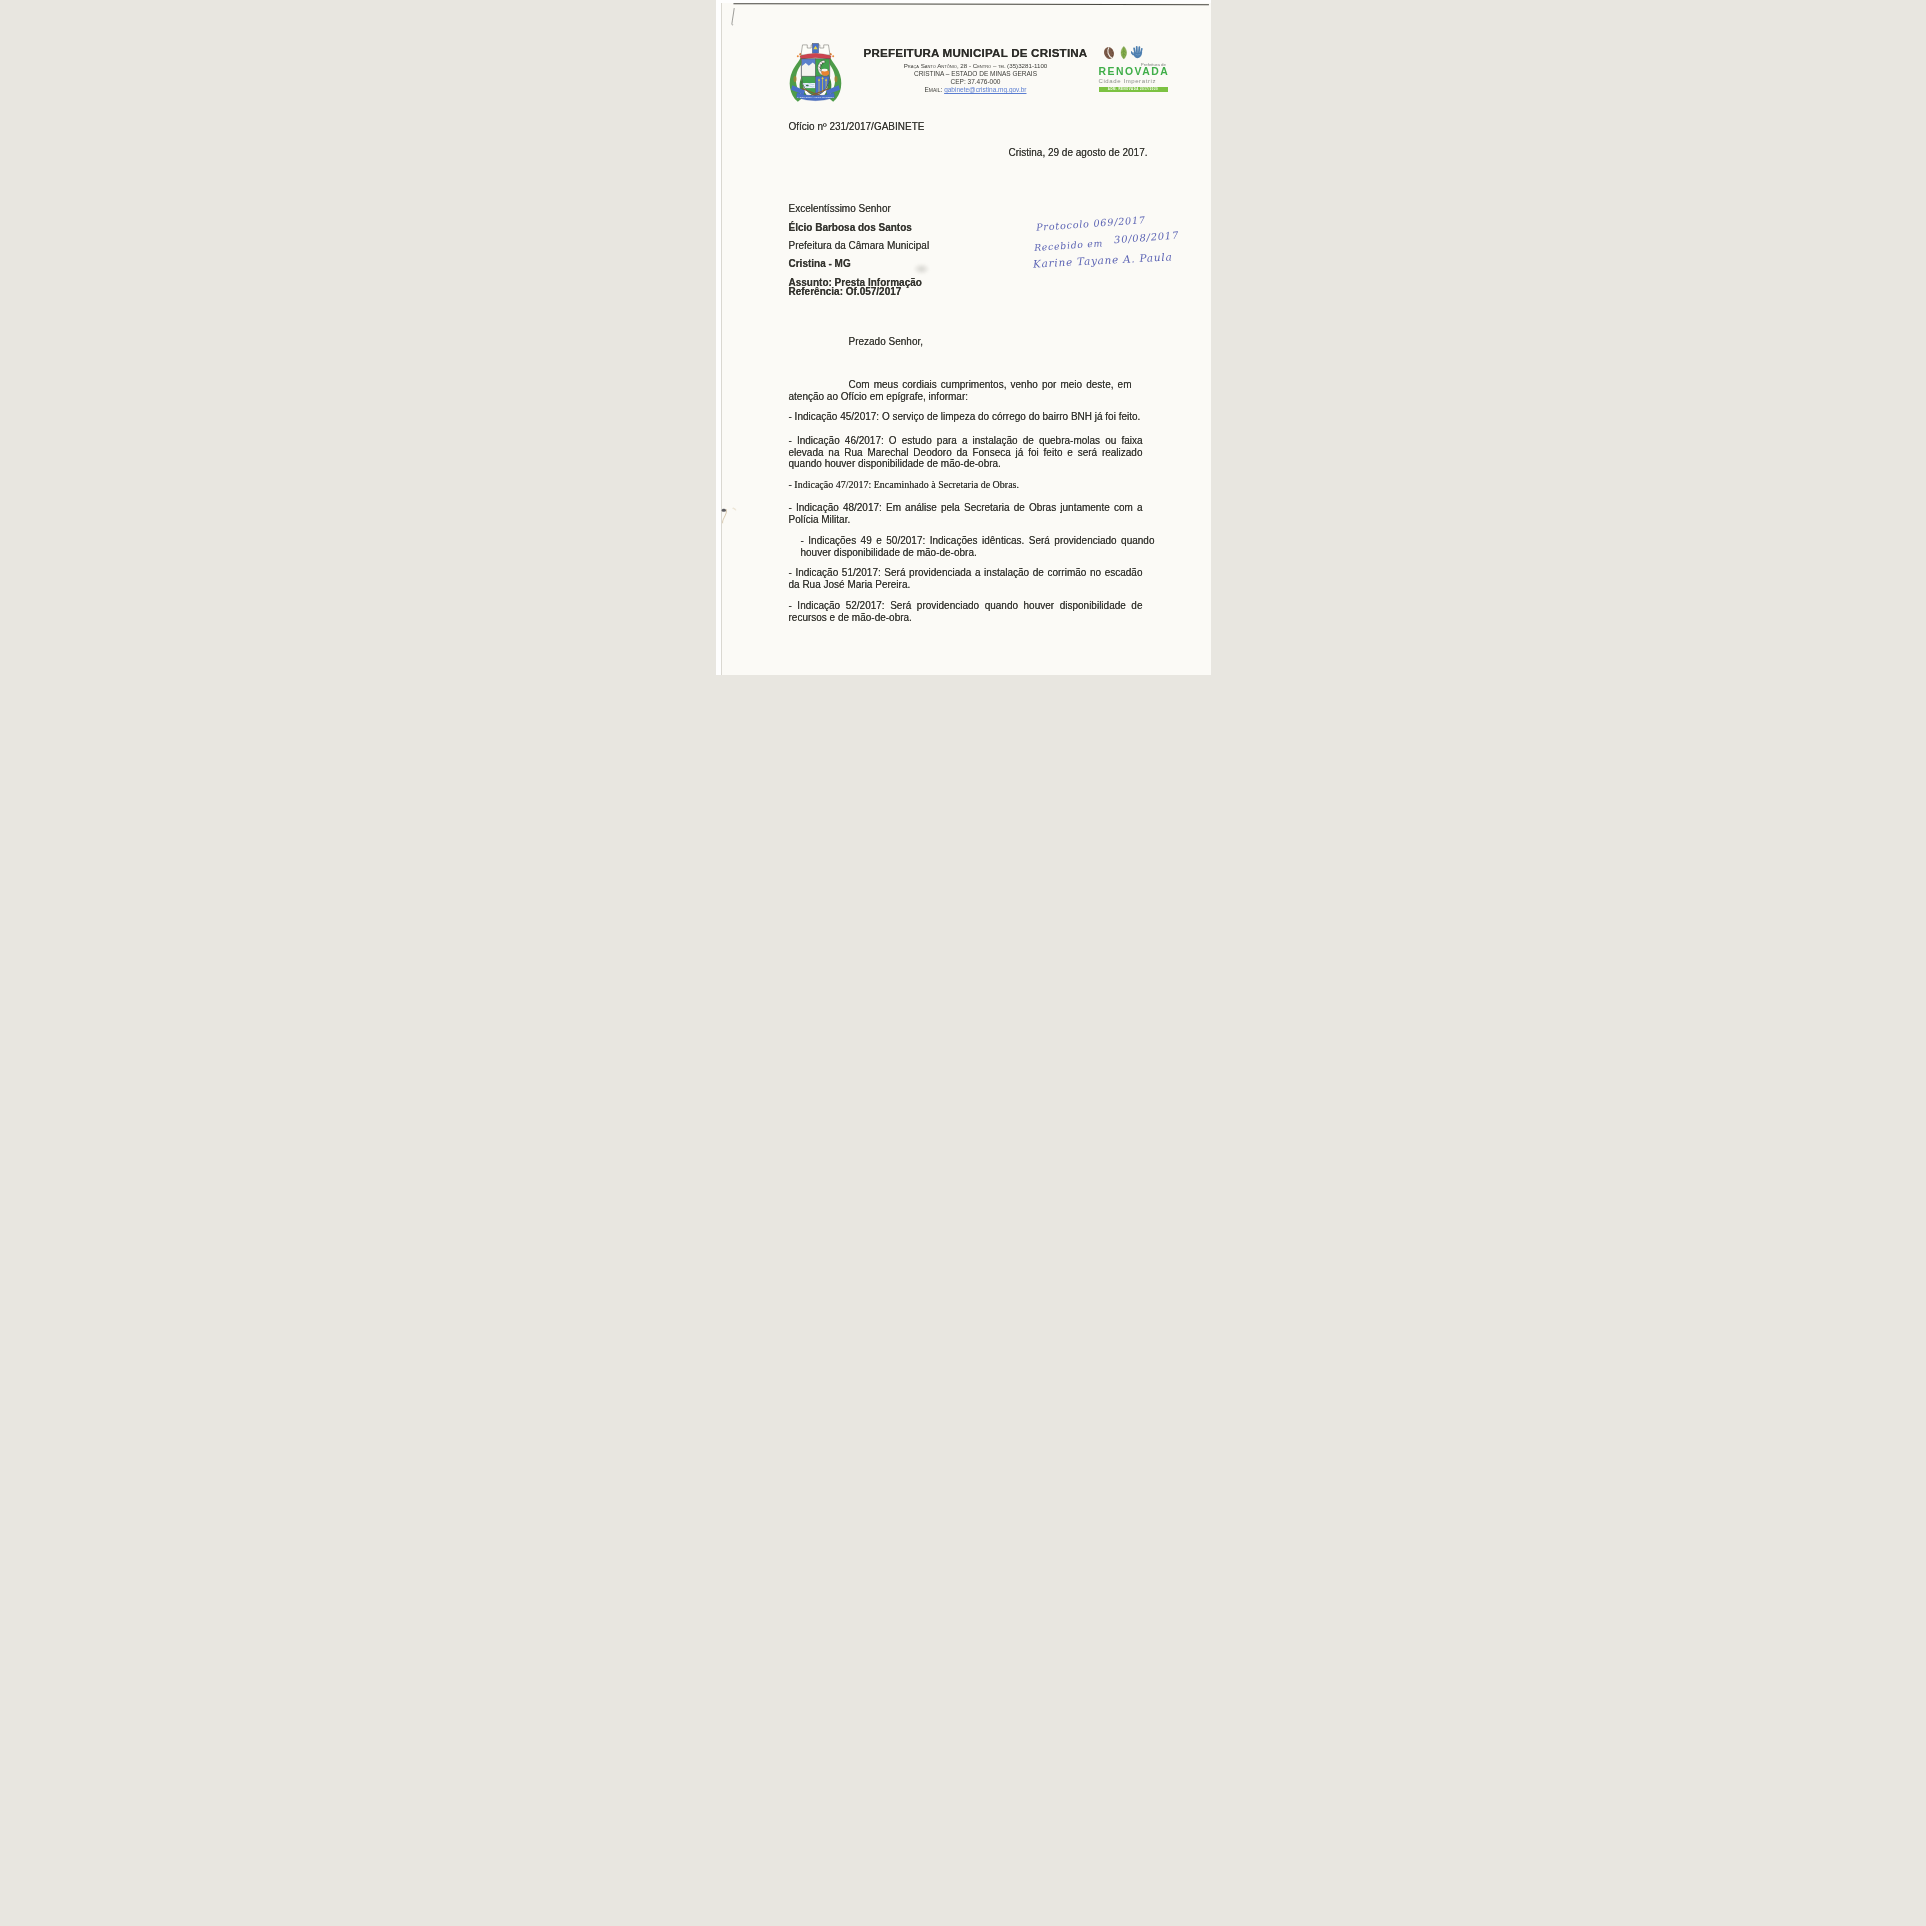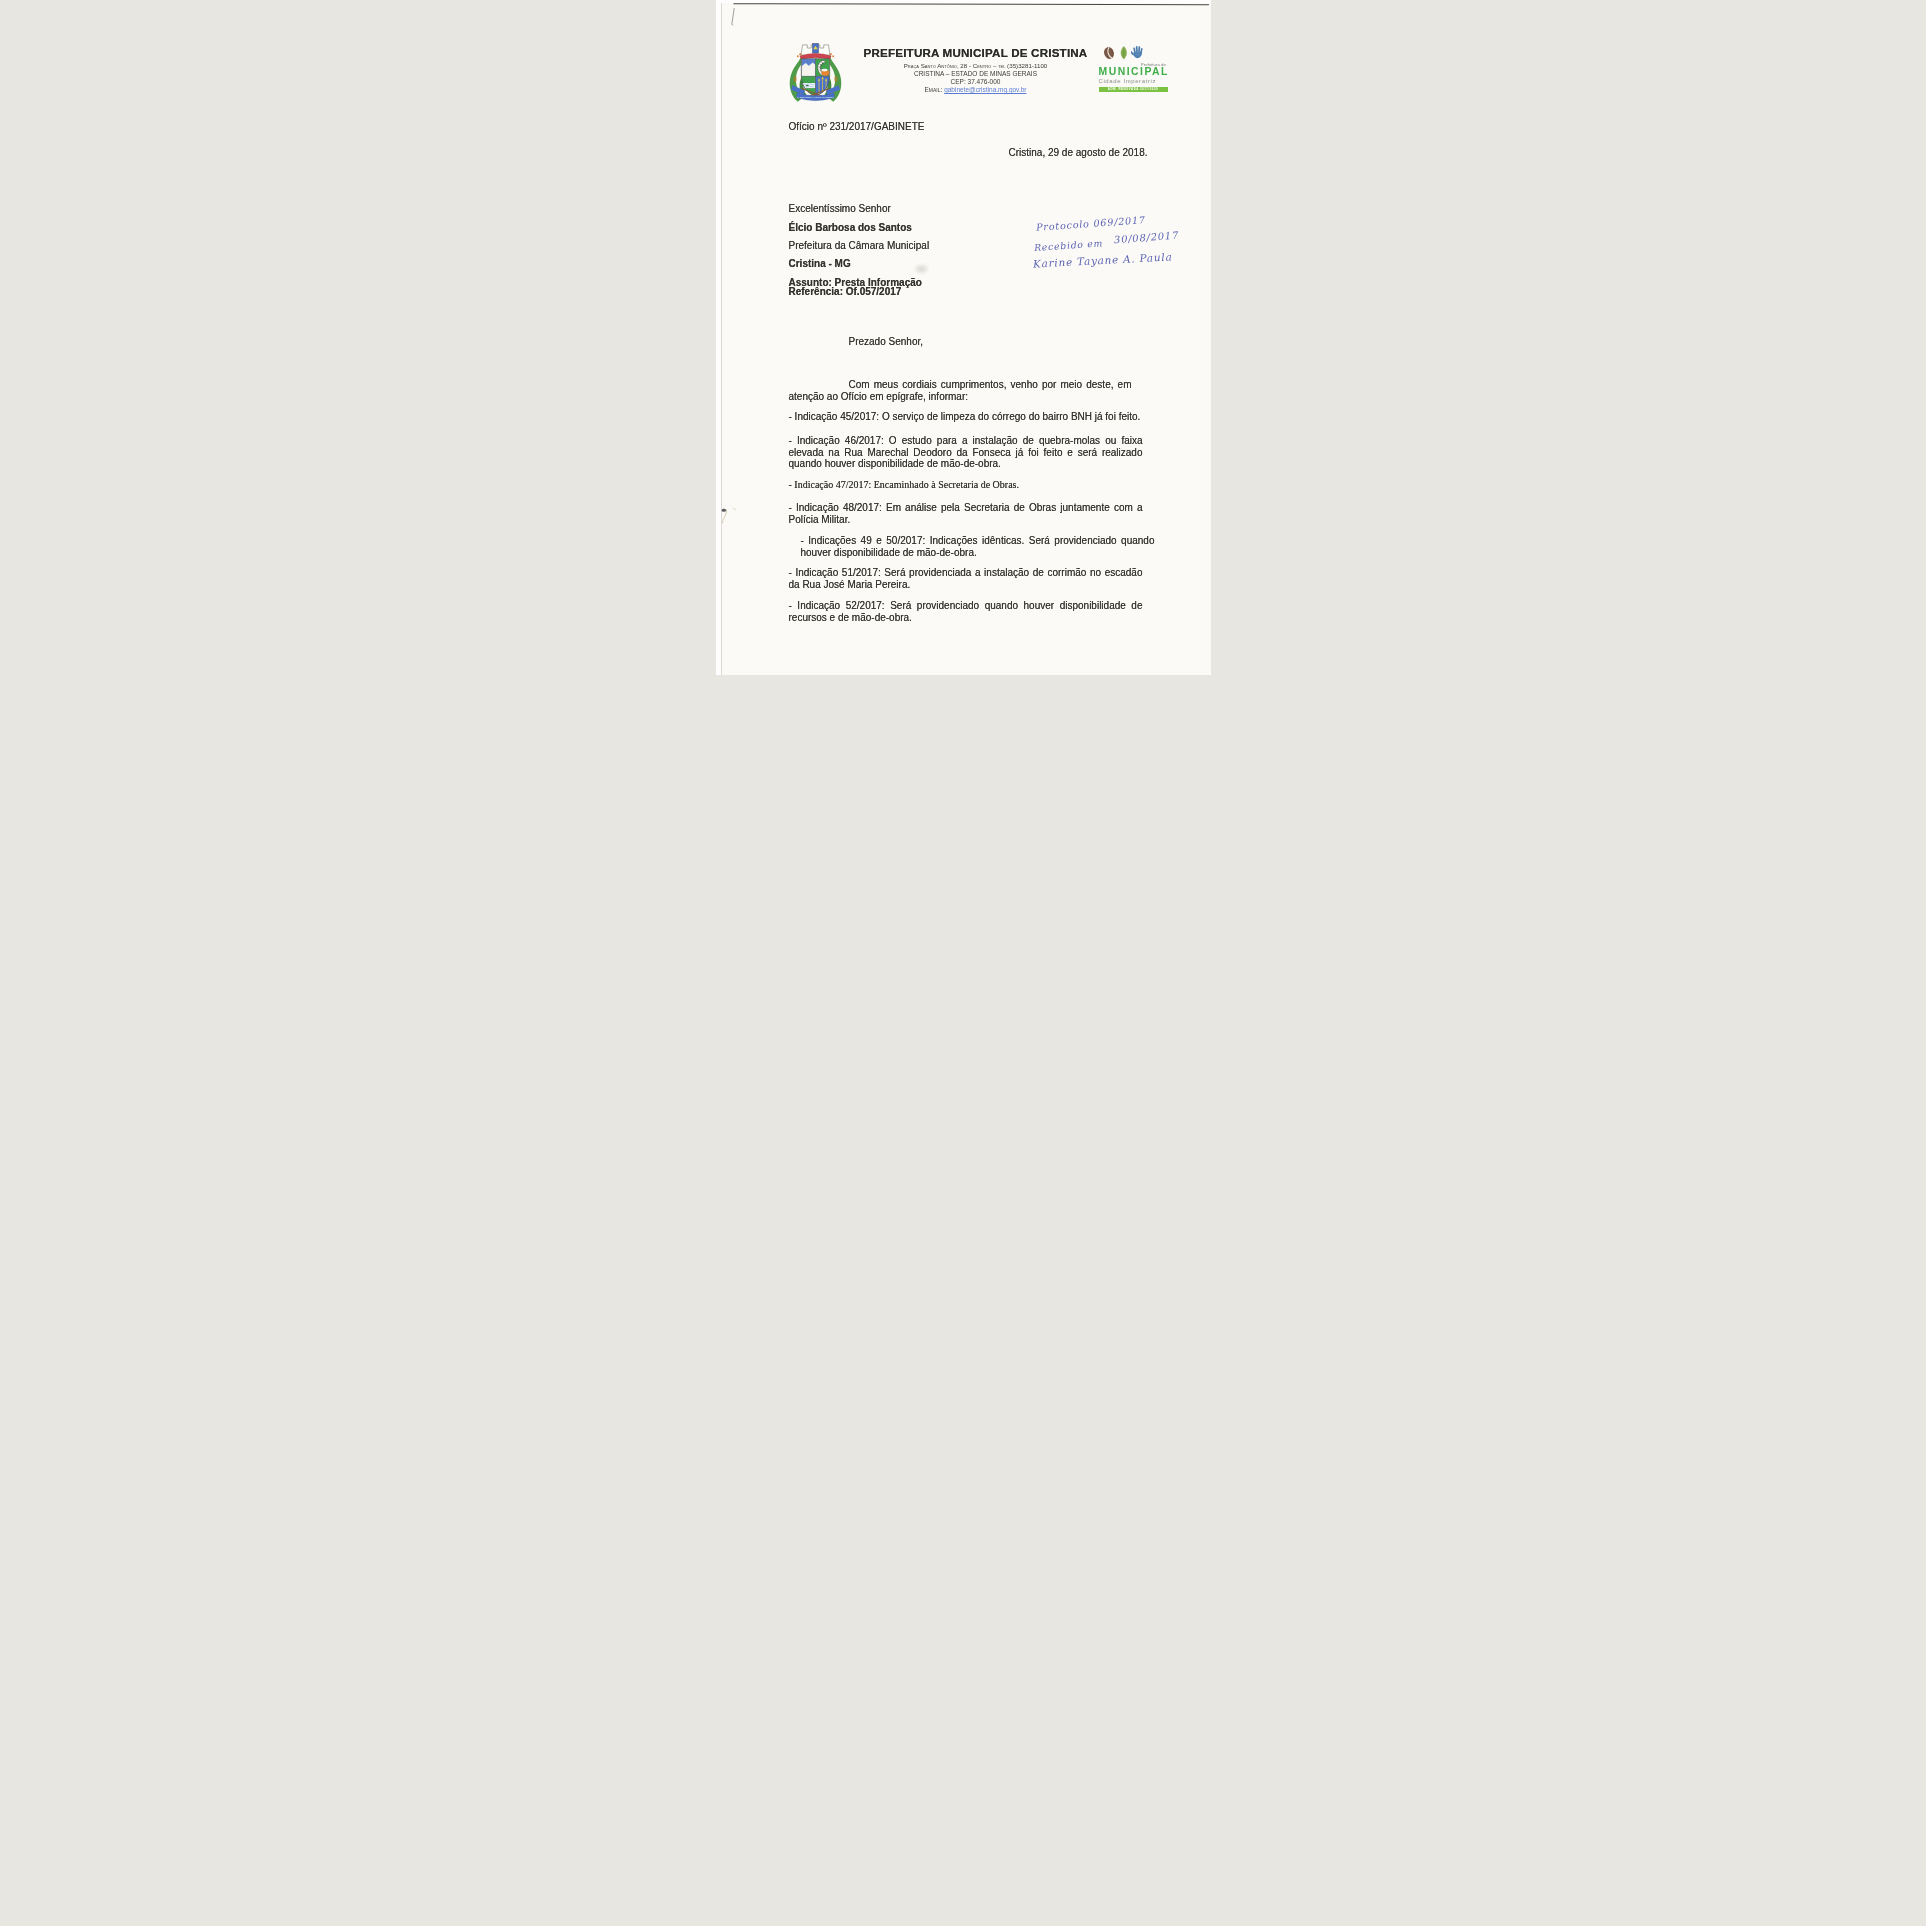--- a/index.html
+++ b/index.html
@@ -170,27 +170,27 @@
           <rect x="13" y="2.5" width="4.6" height="19" rx="2.3" transform="rotate(-3 15 12)"></rect>
           <rect x="19" y="3" width="4.6" height="18" rx="2.3" transform="rotate(5 21 12)"></rect>
           <rect x="25" y="7.5" width="4.4" height="14" rx="2.2" transform="rotate(14 27 14)"></rect>
           <rect x="0.5" y="15" width="4.6" height="13" rx="2.3" transform="rotate(-38 3 21)"></rect>
           <path d="M6.5,18 Q5.5,32 16,34.5 Q28,33 29,20 L29,17 Q18,22 6.5,18 Z"></path>
         </g>
         <path d="M12,24 Q17,28 24,24" stroke="#7fa8cc" stroke-width="1.4" fill="none"></path>
       </svg>
     </div>
     <div class="logo-pre">Prefeitura de</div>
-    <div class="logo-word" style="color:#3fae49">MUNICIPAL</div>
+    <div class="logo-word" style="color:#3fae49">RENOVADA</div>
     <div class="logo-tag">Cidade Imperatriz</div>
     <div class="logo-banner" style="background:#7cc242">ADM. RENOVADA 2017/2020</div>
   </div>
 
   <div class="t" style="left:73px;top:121px;">Ofício nº 231/2017/GABINETE</div>
-  <div class="t" style="left:73px;top:147px;width:359px;text-align:right;">Cristina, 29 de agosto de 2018.</div>
+  <div class="t" style="left:73px;top:147px;width:359px;text-align:right;">Cristina, 29 de agosto de 2017.</div>
 
   <div class="t" style="left:73px;top:203px;">Excelentíssimo Senhor</div>
   <div class="t b" style="left:73px;top:222px;">Élcio Barbosa dos Santos</div>
   <div class="t" style="left:73px;top:240px;">Prefeitura da Câmara Municipal</div>
   <div class="t b" style="left:73px;top:258px;">Cristina - MG</div>
   <div class="t b" style="left:73px;top:277px;">Assunto: Presta Informação</div>
   <div class="t b" style="left:73px;top:286px;">Referência: Of.057/2017</div>
 
   <div>
     <div class="hand" style="left:320px;top:218px;font-size:9.6px;color:#5c64b4;transform:rotate(-4deg);">Protocolo 069/2017</div>

